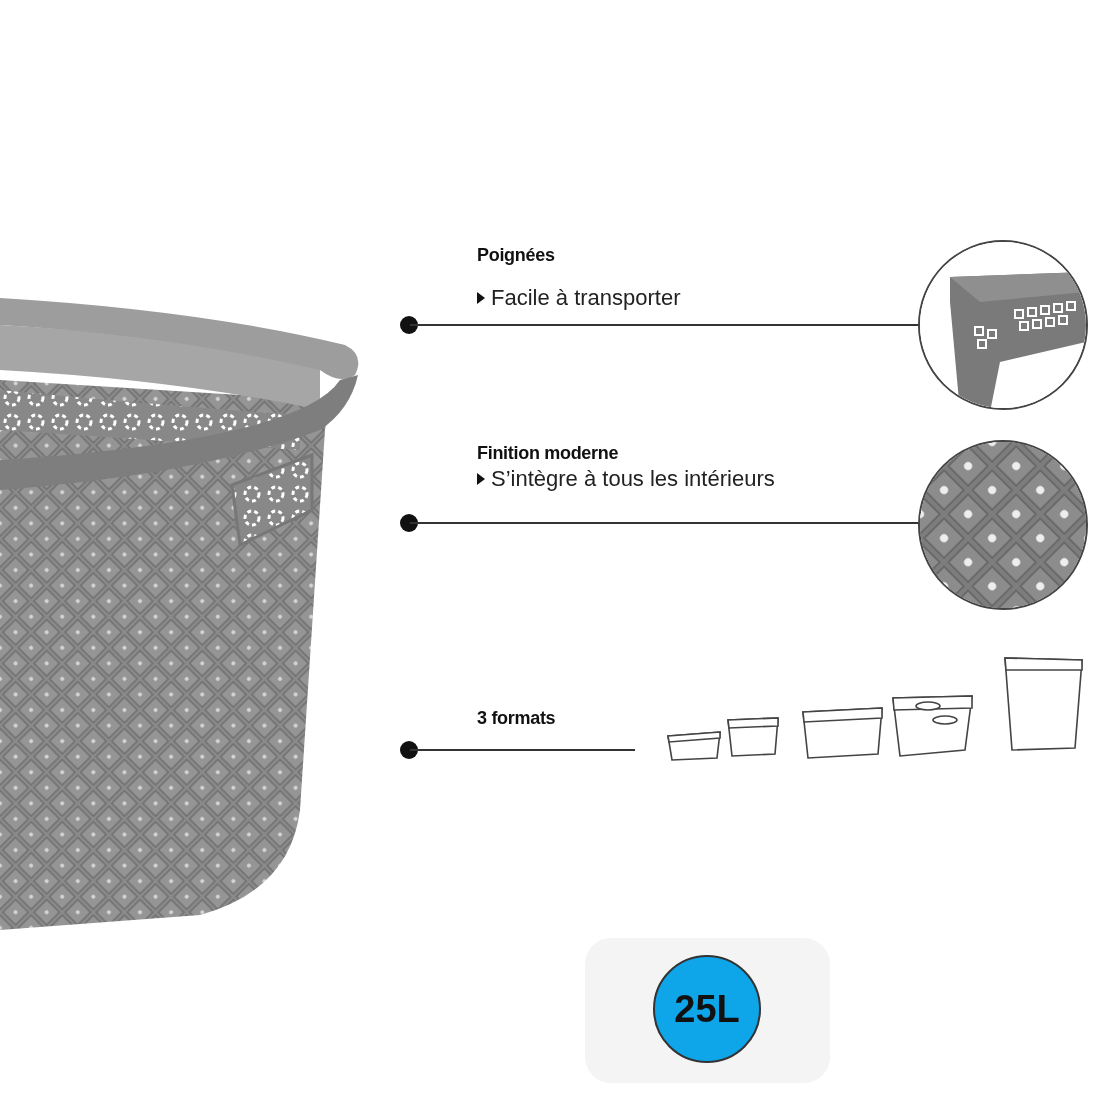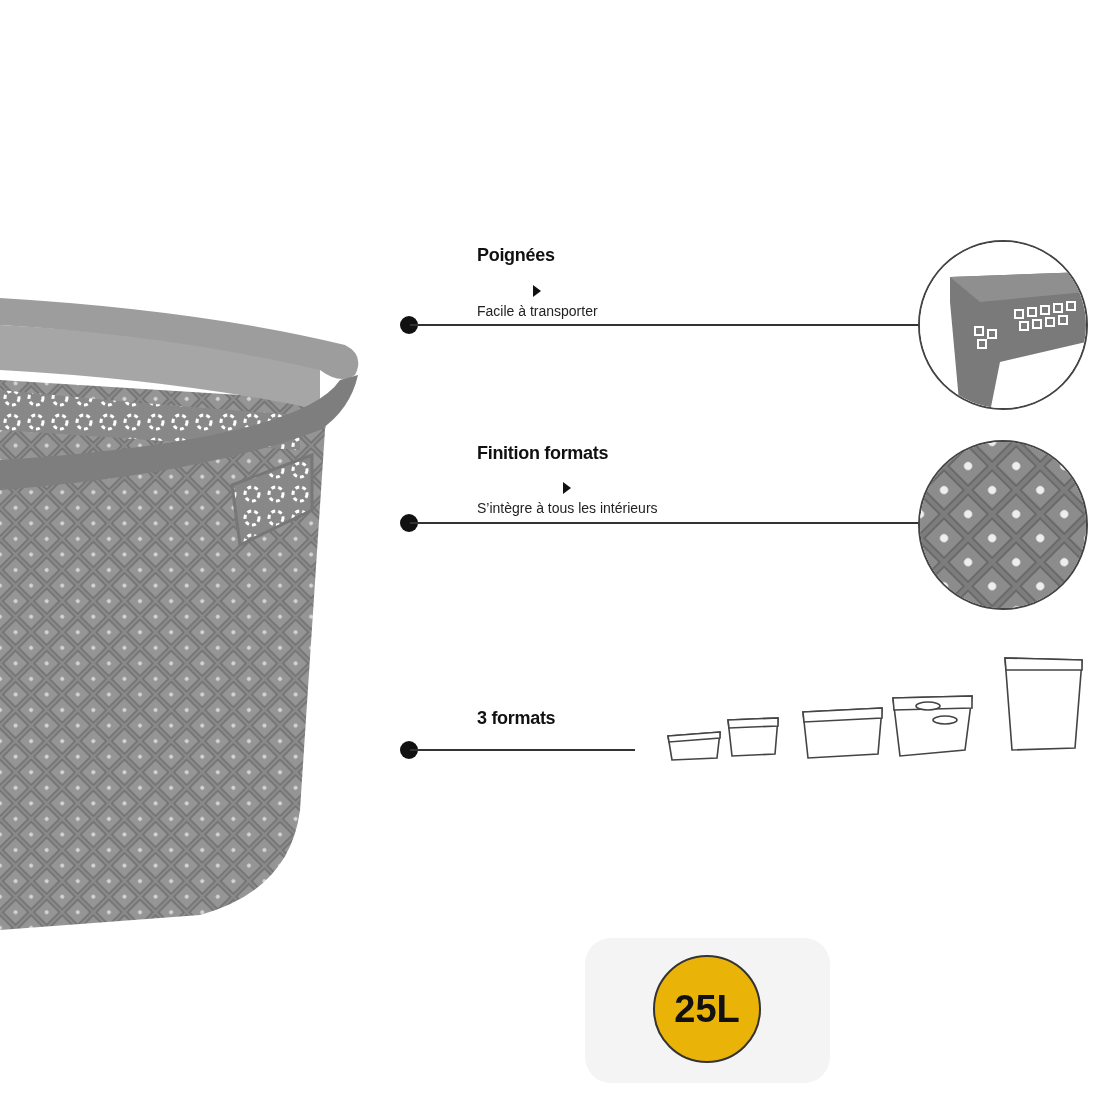--- a/index.html
+++ b/index.html
@@ -1,26 +1,26 @@
 <!DOCTYPE html>
 <html><head>
 <meta charset="utf-8">
 <style>
   html,body{margin:0;padding:0;background:#fff;}
   body{width:1120px;height:1120px;position:relative;overflow:hidden;font-family:"Liberation Sans",sans-serif;color:#111;}
   .abs{position:absolute;}
   .basket{left:0;top:290px;width:370px;height:640px;}
   .feature-title{font-weight:bold;font-size:18px;letter-spacing:-0.3px;color:#111;}
-  .feature-sub{font-size:14px;color:#222;display:flex;align-items:center;gap:6px;flex-direction:column;}
+  .feature-sub{font-size:22px;color:#222;display:flex;align-items:center;gap:6px;}
   .tri{width:0;height:0;border-top:6px solid transparent;border-bottom:6px solid transparent;border-left:8px solid #111;}
   .dot{width:18px;height:18px;border-radius:50%;background:#111;}
   .line{height:2px;background:#333;}
   .circle{border-radius:50%;border:2px solid #444;overflow:hidden;background:#fff;}
   .card{left:585px;top:938px;width:245px;height:145px;background:#f4f4f4;border-radius:26px;}
-  .badge{left:653px;top:955px;width:108px;height:108px;border-radius:50%;border:2px solid #333;background:#eab308;display:flex;align-items:center;justify-content:center;font-weight:bold;font-size:38px;color:#111;box-sizing:border-box;}
+  .badge{left:653px;top:955px;width:108px;height:108px;border-radius:50%;border:2px solid #333;background:#0ea5e9;display:flex;align-items:center;justify-content:center;font-weight:bold;font-size:38px;color:#111;box-sizing:border-box;}
 </style>
 </head>
 <body>
 
 <svg class="abs basket" viewBox="0 0 370 640" xmlns="http://www.w3.org/2000/svg">
   <defs>
     <pattern id="diamond" width="22" height="22" patternUnits="userSpaceOnUse" patternTransform="rotate(45)">
       <rect width="22" height="22" fill="#8b8b8b"></rect>
       <rect x="2" y="2" width="18" height="18" fill="#959595" stroke="#6f6f6f" stroke-width="1.5"></rect>
       <circle cx="11" cy="11" r="2" fill="#d6d6d6"></circle>
@@ -65,22 +65,22 @@
         <rect x="113" y="78" width="8" height="8"></rect>
         <rect x="126" y="76" width="8" height="8"></rect>
         <rect x="139" y="74" width="8" height="8"></rect>
       <rect x="55" y="85" width="8" height="8"></rect>
         <rect x="68" y="88" width="8" height="8"></rect>
         <rect x="58" y="98" width="8" height="8"></rect>
     </g>
   </svg>
 </div>
 
-<div class="abs feature-title" style="left:477px;top:443px;">Finition formats</div>
-<div class="abs feature-sub" style="left:477px;top:482px;">
+<div class="abs feature-title" style="left:477px;top:443px;">Finition moderne</div>
+<div class="abs feature-sub" style="left:477px;top:466px;">
   <span class="tri"></span>
   <span>S’intègre à tous les intérieurs</span>
 </div>
 <div class="abs dot" style="left:400px;top:514px;"></div>
 <div class="abs line" style="left:410px;top:522px;width:510px;"></div>
 <div class="abs circle" style="left:918px;top:440px;width:166px;height:166px;">
   <svg width="166" height="166" viewBox="0 0 166 166">
     <rect width="166" height="166" fill="url(#closeDiamond)"></rect>
     <defs>
       <pattern id="closeDiamond" width="34" height="34" patternUnits="userSpaceOnUse" patternTransform="rotate(45)">

